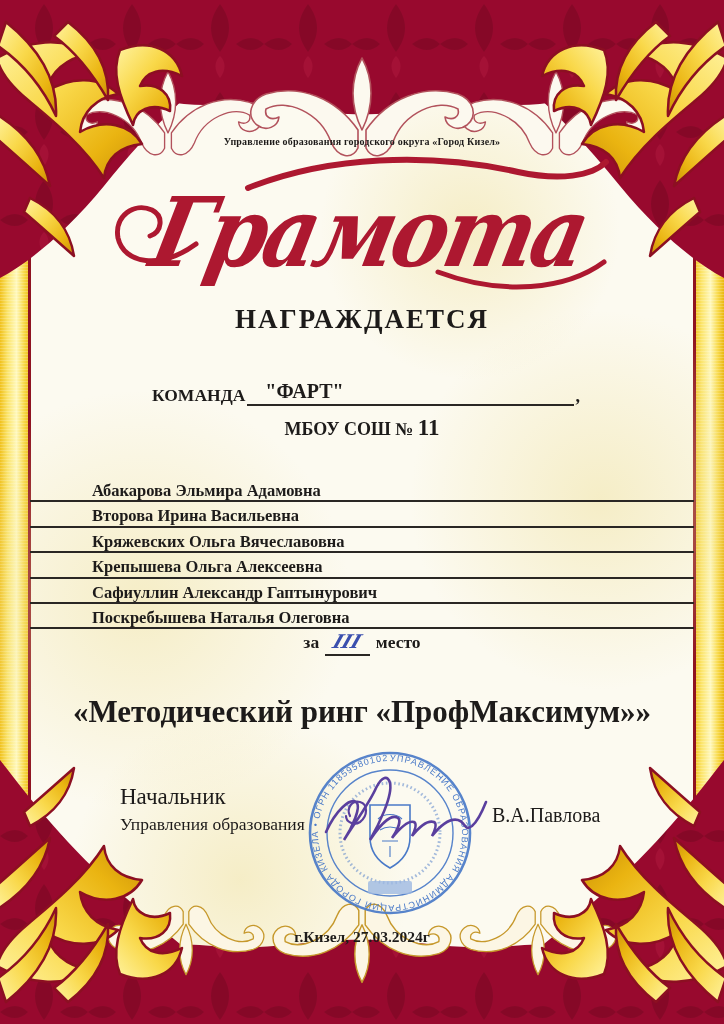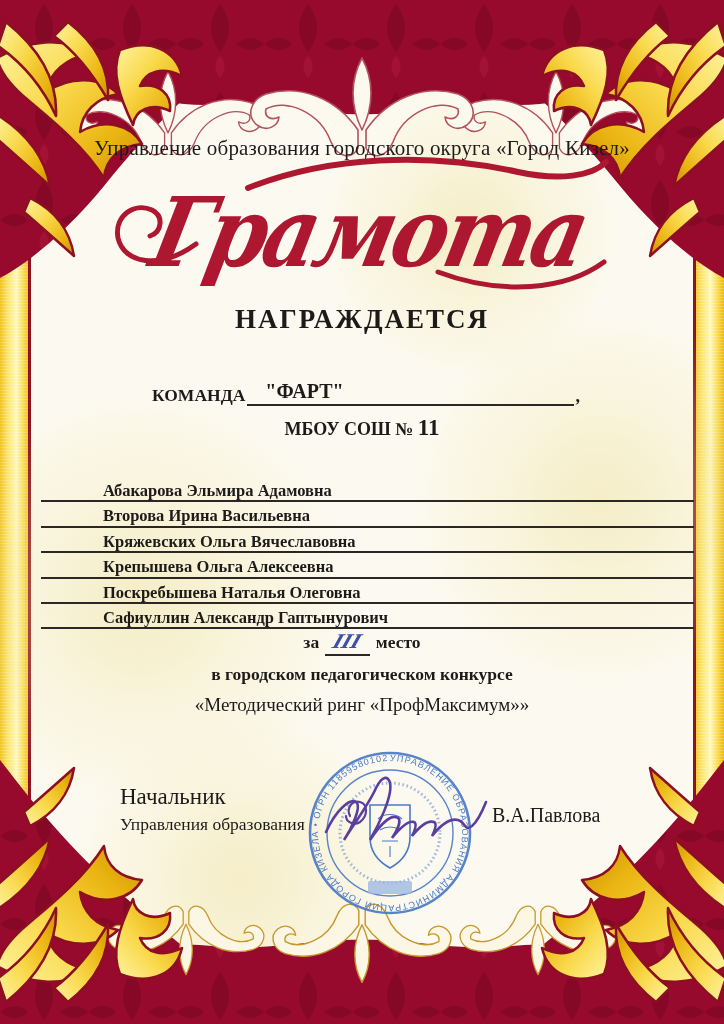--- a/index.html
+++ b/index.html
@@ -1,37 +1,37 @@
 <!DOCTYPE html>
 <html><head>
 <meta charset="utf-8">
 <style>
   html,body{margin:0;padding:0;}
   body{width:724px;height:1024px;font-family:"Liberation Serif","DejaVu Serif",serif;color:#1d1b1a;}
   .page{position:relative;width:724px;height:1024px;overflow:hidden;background:#98092e;}
   .frame{position:absolute;left:0;top:0;width:724px;height:1024px;display:block;}
   .abs{position:absolute;}
   .centered{left:31px;width:662px;text-align:center;}
-  .issuer{top:136px;font-size:21px;font-weight:normal;letter-spacing:.2px;z-index:3;}
+  .issuer{top:136px;font-size:10px;font-weight:bold;letter-spacing:.2px;z-index:3;}
   .gramota-svg{left:98px;top:148px;width:528px;height:168px;z-index:3;}
   .awarded{top:304px;font-size:27px;font-weight:bold;letter-spacing:2px;z-index:3;}
   .team-row{top:378px;left:152px;width:428px;display:flex;align-items:flex-end;z-index:3;}
   .team-label{font-size:17.5px;font-weight:bold;white-space:nowrap;text-align:center;}
   .team-underline{flex:1;border-bottom:2px solid #2a2724;margin-left:2px;padding-left:18px;font-size:20px;font-weight:bold;line-height:26px;height:26px;}
   .team-comma{font-size:18px;font-weight:bold;margin-left:2px;line-height:20px;}
   .school-row{top:415px;font-size:18px;font-weight:bold;z-index:3;}
   .school-number{font-size:23px;}
   .roster-heading{top:450px;font-size:15.5px;font-weight:bold;z-index:3;}
-  .roster{position:absolute;left:41px;right:30px;top:477px;z-index:3;}
+  .roster{position:absolute;left:30px;right:30px;top:477px;z-index:3;}
   .member-row{height:25.4px;border-bottom:2px solid #2a2724;padding-left:62px;font-weight:bold;font-size:16.5px;line-height:27px;box-sizing:border-box;}
   .place-row{top:630px;font-size:17.5px;font-weight:bold;z-index:3;}
   .hand-underline{display:inline-block;border-bottom:2px solid #2a2724;padding:0 9px 1px 9px;margin:0 6px;}
   .hand{color:#3a4fae;font-style:italic;font-weight:bold;display:inline-block;transform:skewX(-20deg);font-size:19px;font-family:"DejaVu Serif",serif;}
   .contest-intro{top:664px;font-size:17.5px;font-weight:bold;z-index:3;}
-  .contest-title{top:694px;font-size:19px;font-weight:normal;z-index:3;}
+  .contest-title{top:694px;font-size:31px;font-weight:bold;z-index:3;}
   .role-1{left:120px;top:784px;font-size:23px;z-index:3;}
   .role-2{left:120px;top:814px;font-size:17.5px;z-index:3;}
   .official-name{left:492px;top:804px;font-size:20px;z-index:7;}
   .stamp{left:302px;top:745px;width:176px;height:176px;z-index:5;}
   .signature{left:316px;top:770px;width:176px;height:92px;z-index:6;}
   .footer{top:928px;font-size:15.5px;font-weight:bold;z-index:3;}
 </style>
 </head>
 <body>
 
@@ -155,29 +155,28 @@
     <span>МБОУ СОШ №</span>
     <span class="school-number">11</span>
   </div>
 
 
   <div class="roster">
     <div class="member-row"><span>Абакарова Эльмира Адамовна</span></div>
     <div class="member-row"><span>Второва Ирина Васильевна</span></div>
     <div class="member-row"><span>Кряжевских Ольга Вячеславовна</span></div>
     <div class="member-row"><span>Крепышева Ольга Алексеевна</span></div>
+    <div class="member-row"><span>Сафиуллин Александр Гаптынурович</span></div>
     <div class="member-row"><span>Поскребышева Наталья Олеговна</span></div>
-    <div class="member-row"><span>Сафиуллин Александр Гаптынурович</span></div>
   </div>
 
   <div class="abs centered place-row">
     <span>за</span><span class="hand-underline"><span class="hand">III</span></span><span>место</span>
   </div>
 
-  <div class="abs centered contest-intro">в городском педагогическом конкурсе</div>
   <div class="abs centered contest-title">«Методический ринг «ПрофМаксимум»»</div>
 
   <div class="abs role-1">Начальник</div>
   <div class="abs role-2">Управления образования</div>
   <div class="abs official-name">В.А.Павлова</div>
 
   <svg class="abs stamp" viewBox="0 0 176 176" xmlns="http://www.w3.org/2000/svg">
     <defs>
         <path id="ringPath" d="M88,16 A72,72 0 1 1 87.99,16"></path>
       </defs>
@@ -194,14 +193,15 @@
       <path d="M76,74 C82,68 94,68 100,74 M78,85 C84,81 92,81 98,85 M80,96 L96,96 M88,101 L88,112" stroke-width="1.1"></path>
     </g>
     <rect x="66" y="136" width="44" height="13" rx="2" fill="#9db9e2" opacity="0.8"></rect>
   </svg>
 
   <svg class="abs signature" viewBox="0 0 176 92" xmlns="http://www.w3.org/2000/svg">
     <path d="M10,62 C20,40 34,28 40,32 C46,36 36,58 28,70 C42,48 54,32 60,18 C66,6 72,5 74,13 C77,26 62,56 54,70 C66,52 76,44 82,48 C86,51 80,62 76,68 C84,58 92,50 98,52 C102,54 98,62 96,66 C104,56 112,50 118,52 C122,54 118,62 116,66 C124,56 134,48 142,50 C150,52 148,62 156,56 C162,51 166,42 170,32" fill="none" stroke="#5a3f9e" stroke-width="2.6" stroke-linecap="round"></path>
     <path d="M34,46 C30,38 36,30 44,32 C52,34 52,46 44,52 C38,56 30,52 30,46" fill="none" stroke="#5a3f9e" stroke-width="2.2" stroke-linecap="round"></path>
   </svg>
 
+  <div class="abs centered footer">г.Кизел, 27.03.2024г</div>
 
 </div>
 
 </body></html>

